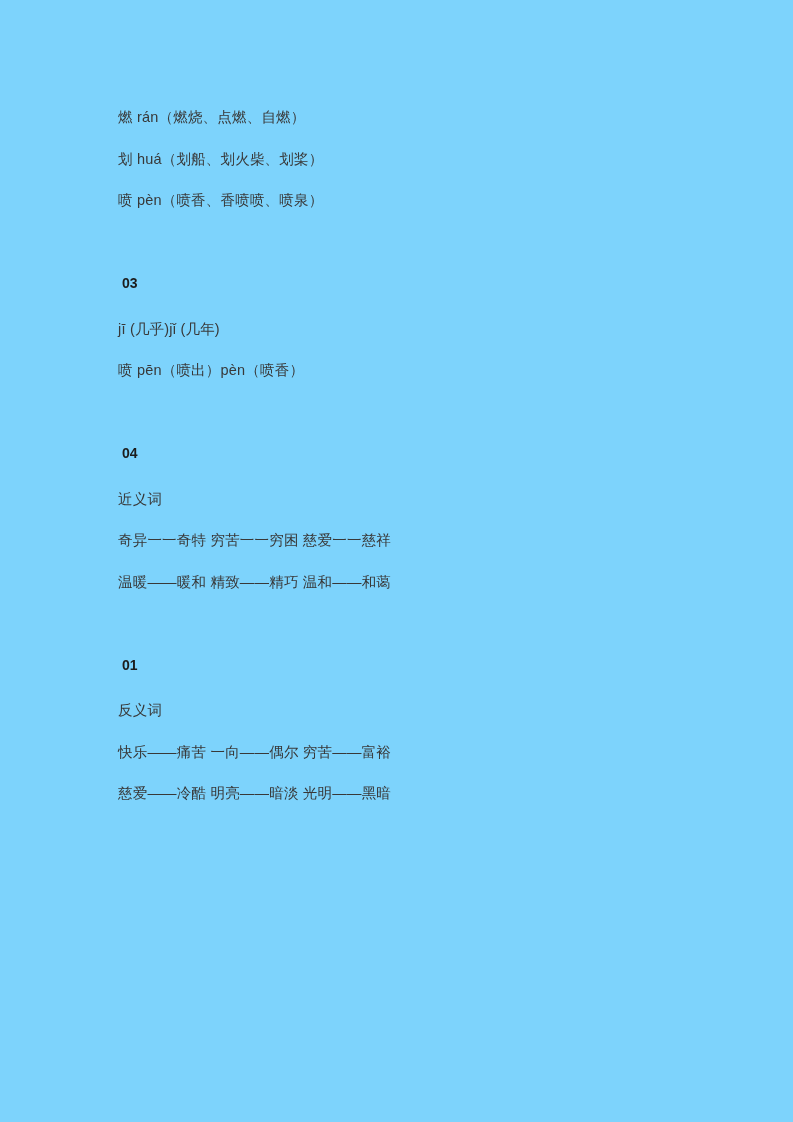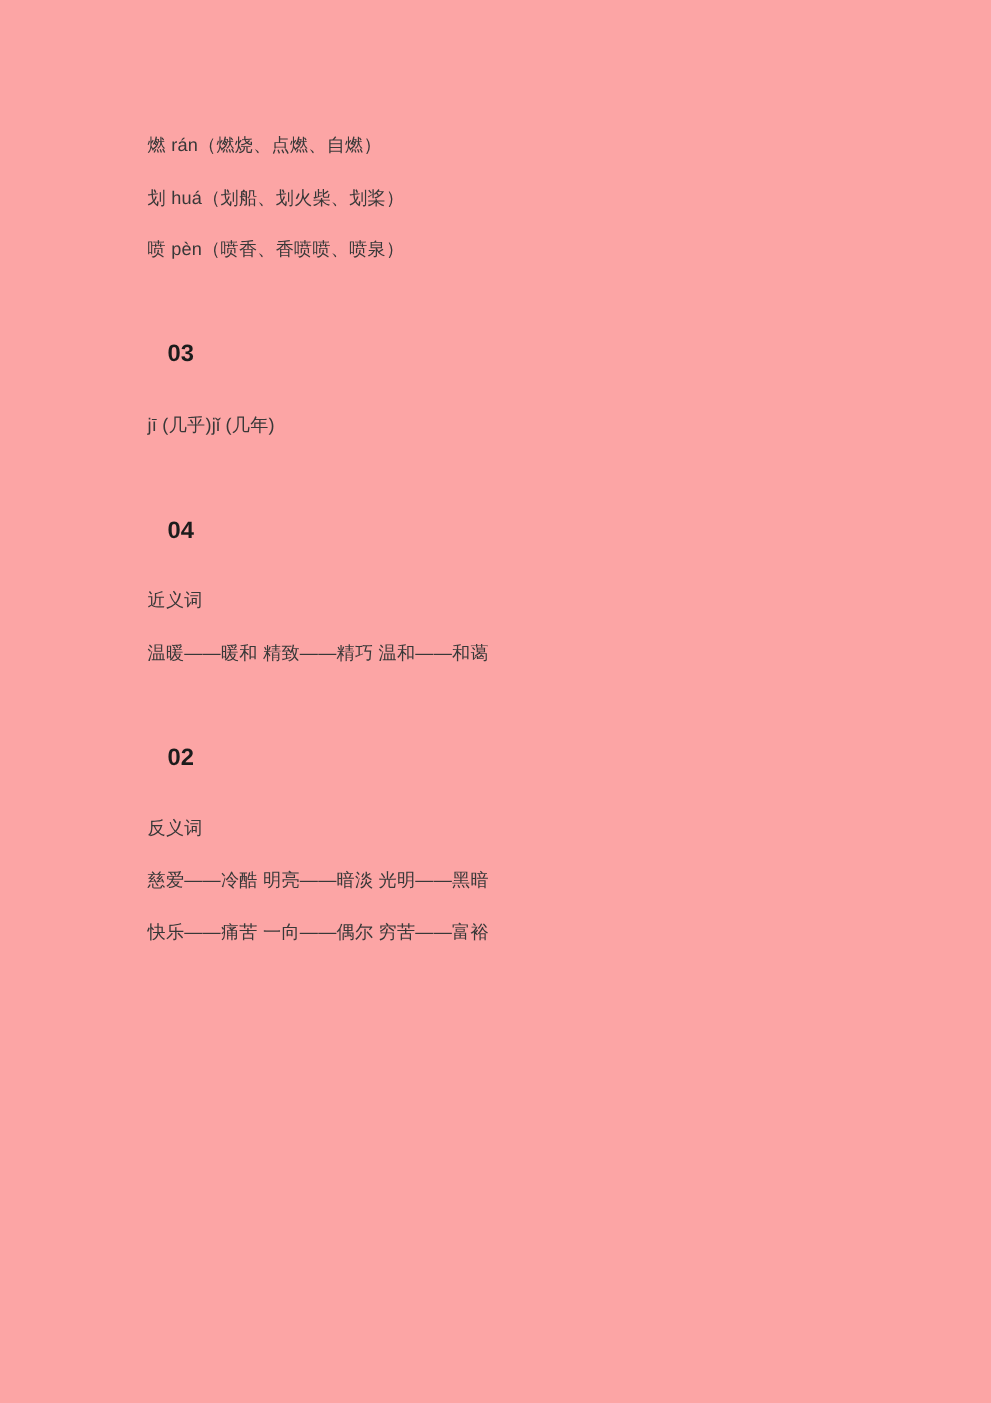--- a/index.html
+++ b/index.html
@@ -4,32 +4,32 @@
 <style>
   html, body {
     margin: 0;
     padding: 0;
     background: #ffffff;
   }
   .page {
     position: relative;
     width: 793px;
     height: 1122px;
-    background: #fca5a5;
+    background: #7dd3fc;
     box-sizing: border-box;
     padding: 97px 60px 0 118px;
     font-family: "Liberation Sans", "DejaVu Sans", sans-serif;
     color: #383838;
     overflow: hidden;
   }
   section { display: block; }
   section + section { margin-top: 41.5px; }
   .heading {
-    margin: 16px;
-    font-size: 19px;
+    margin: 4px;
+    font-size: 14px;
     line-height: 41.5px;
     font-weight: 700;
     color: #1c1c1c;
   }
   .line {
     margin: 0;
     font-size: 14.5px;
     line-height: 41.5px;
     font-weight: 400;
     color: #383838;
@@ -44,28 +44,30 @@
 
   <section>
     <p class="line">燃 rán（燃烧、点燃、自燃）</p>
     <p class="line">划 huá（划船、划火柴、划桨）</p>
     <p class="line">喷 pèn（喷香、香喷喷、喷泉）</p>
   </section>
 
   <section>
     <h2 class="heading">03</h2>
     <p class="line">jī (几乎)jǐ (几年)</p>
+    <p class="line">喷 pēn（喷出）pèn（喷香）</p>
   </section>
 
   <section>
     <h2 class="heading">04</h2>
     <p class="line">近义词</p>
+    <p class="line">奇异一一奇特 穷苦一一穷困 慈爱一一慈祥</p>
     <p class="line">温暖——暖和 精致——精巧 温和——和蔼</p>
   </section>
 
   <section>
-    <h2 class="heading">02</h2>
+    <h2 class="heading">01</h2>
     <p class="line">反义词</p>
+    <p class="line">快乐——痛苦 一向——偶尔 穷苦——富裕</p>
     <p class="line">慈爱——冷酷 明亮——暗淡 光明——黑暗</p>
-    <p class="line">快乐——痛苦 一向——偶尔 穷苦——富裕</p>
   </section>
 
 </div>
 
 </body></html>

